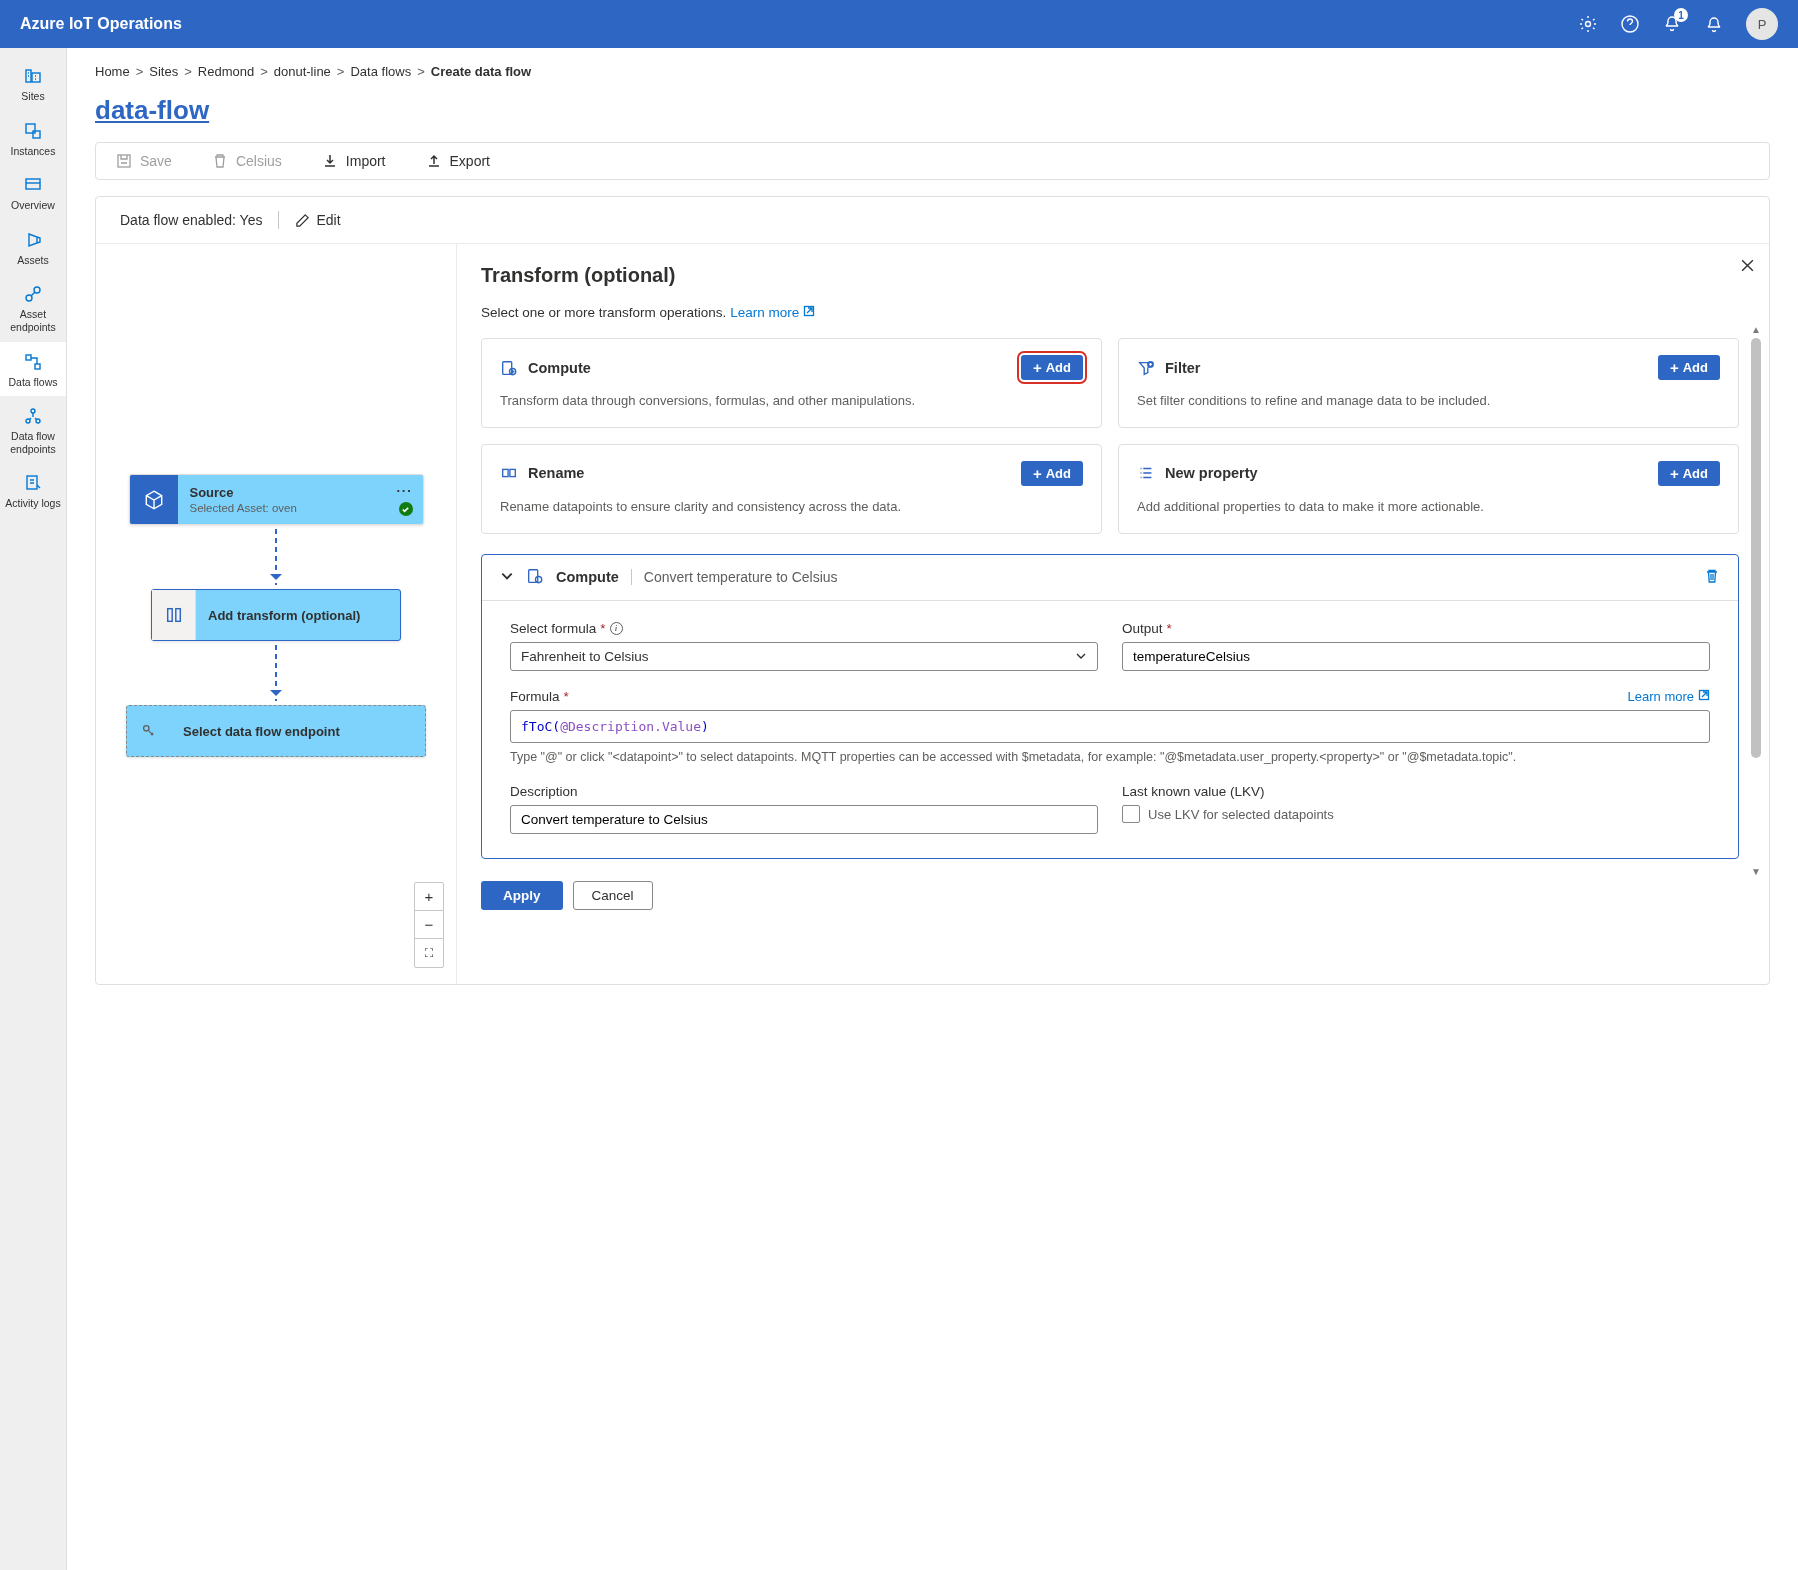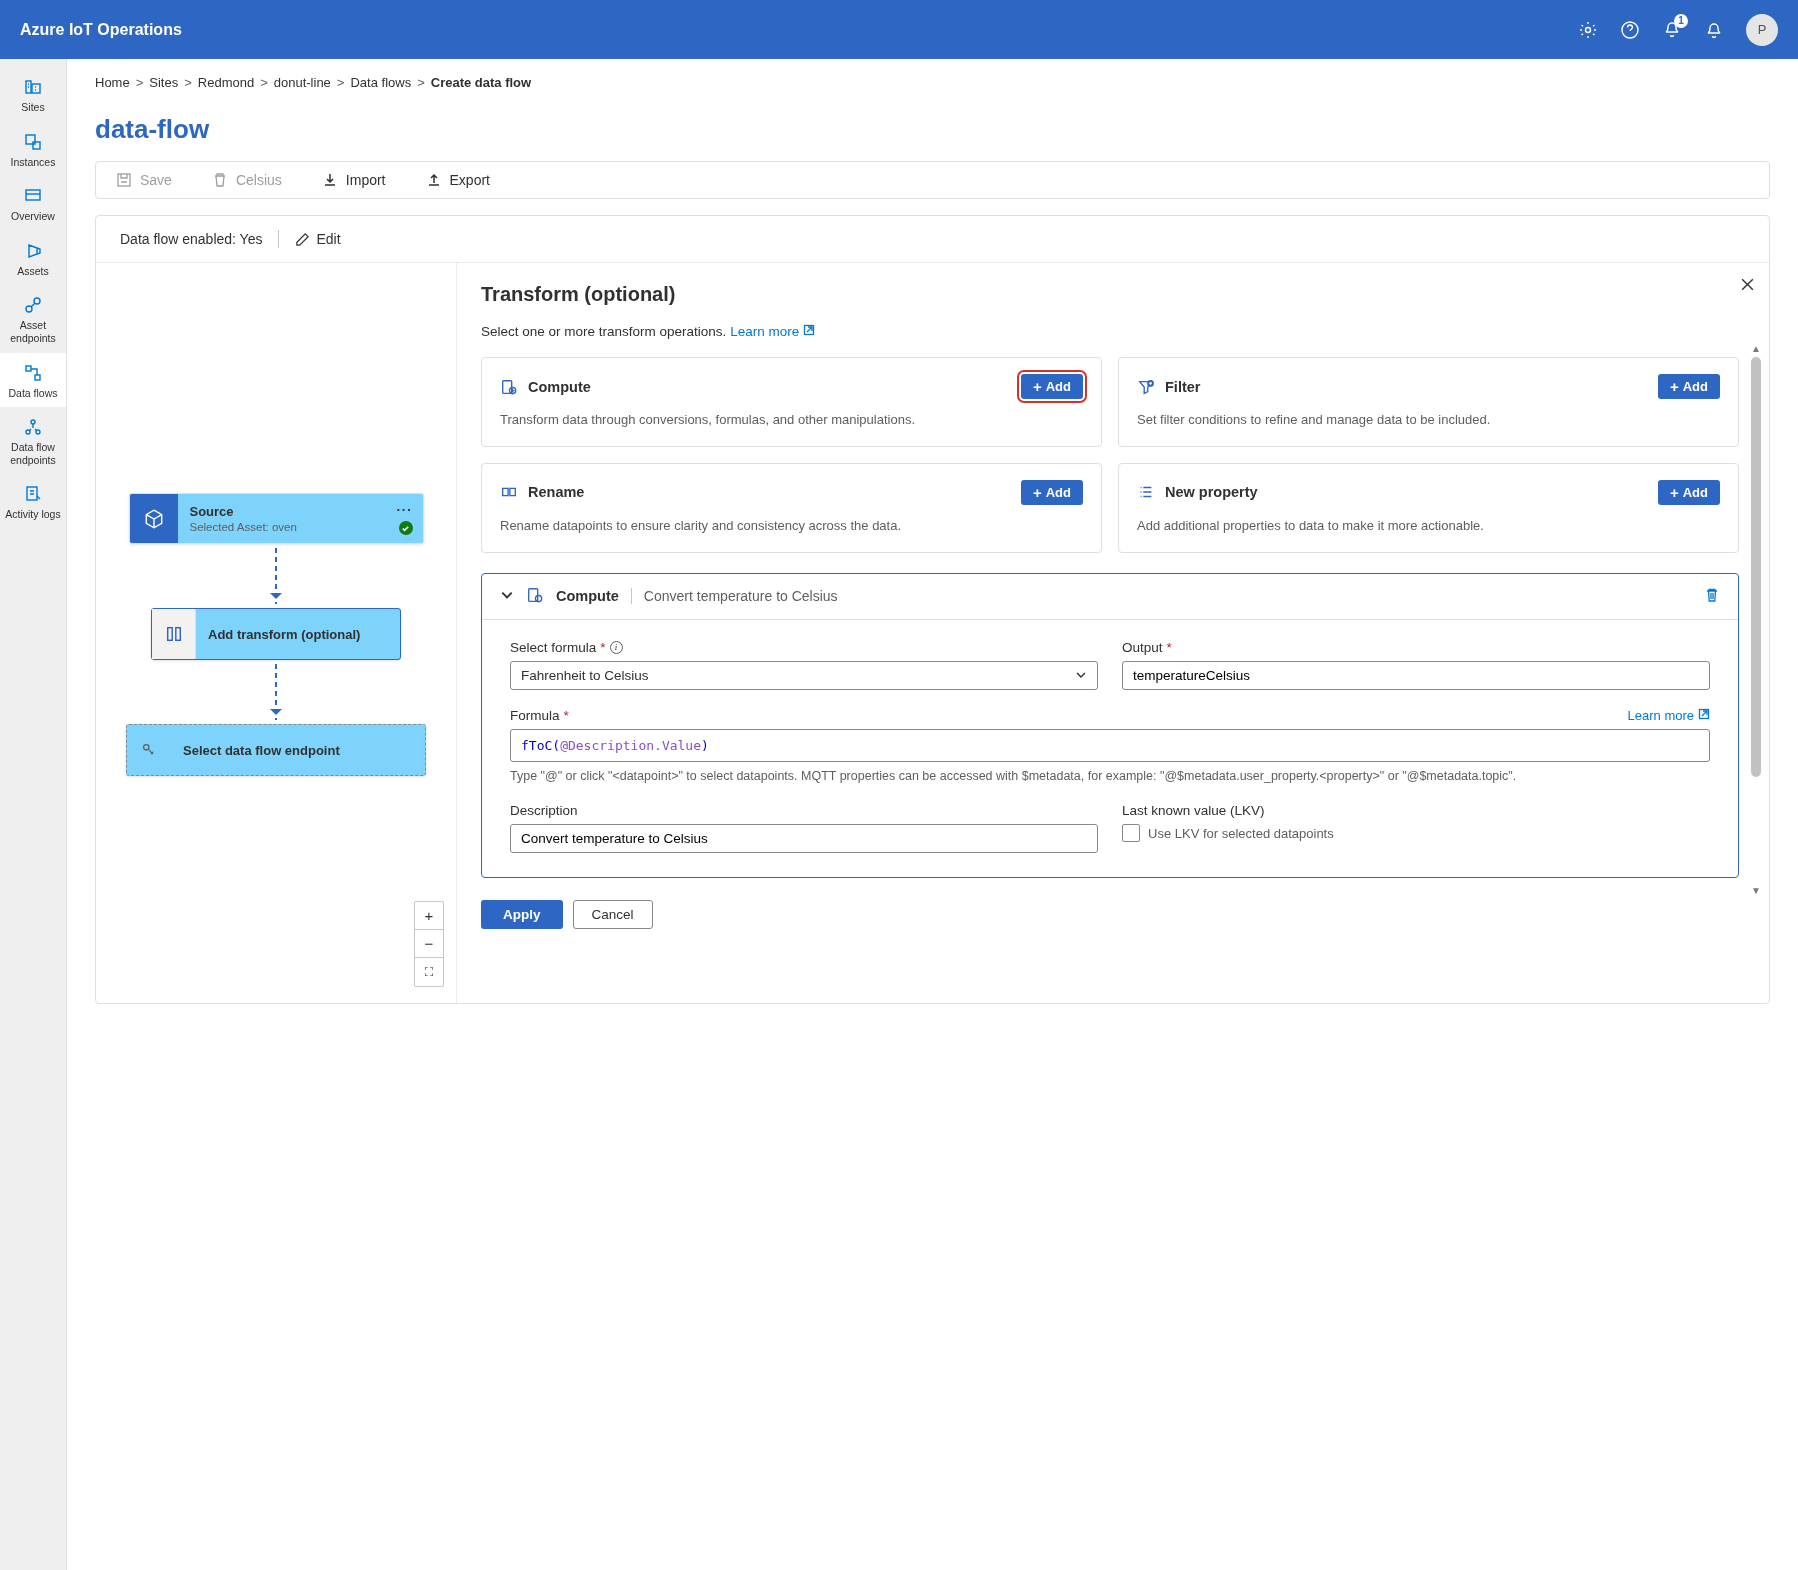--- a/index.html
+++ b/index.html
@@ -1,40 +1,40 @@
 <!DOCTYPE html>
 <html><head>
 <meta charset="utf-8">
 <style>
   * { box-sizing: border-box; margin: 0; padding: 0; }
   body { font-family: "Segoe UI", -apple-system, sans-serif; font-size: 13px; color: #323130; background: #fff; }
   
   
-  .topbar { background: #2d66c3; color: #fff; height: 59px; display: flex; align-items: center; padding: 0 20px; justify-content: space-between; }
+  .topbar { background: #2d66c3; color: #fff; height: 48px; display: flex; align-items: center; padding: 0 20px; justify-content: space-between; }
   .topbar-title { font-size: 16px; font-weight: 600; }
   .topbar-actions { display: flex; align-items: center; gap: 22px; }
   .topbar-icon { width: 20px; height: 20px; display: flex; align-items: center; justify-content: center; cursor: pointer; position: relative; }
   .badge { position: absolute; top: -6px; right: -6px; background: #fff; color: #2d66c3; font-size: 10px; font-weight: 600; border-radius: 8px; min-width: 14px; height: 14px; display: flex; align-items: center; justify-content: center; padding: 0 3px; }
   .avatar { width: 32px; height: 32px; border-radius: 50%; background: #e5e5e5; color: #555; display: flex; align-items: center; justify-content: center; font-size: 13px; font-weight: 500; cursor: pointer; }
   
   .layout { display: flex; height: calc(100vh - 48px); }
   
   
   .sidebar { width: 67px; background: #f0eff0; border-right: 1px solid #e1dfdd; display: flex; flex-direction: column; padding-top: 8px; }
   .sidebar-item { display: flex; flex-direction: column; align-items: center; padding: 10px 4px 8px; cursor: pointer; font-size: 10.5px; color: #323130; text-align: center; line-height: 1.2; gap: 4px; }
   .sidebar-item.active { background: #fff; }
   .sidebar-icon { width: 20px; height: 20px; display: flex; align-items: center; justify-content: center; color: #0078d4; }
   
   
   .main { flex: 1; overflow: auto; padding: 16px 28px 0 28px; }
   .crumbs { display: flex; gap: 6px; align-items: center; font-size: 13px; color: #323130; flex-wrap: wrap; }
   .crumbs a { color: #323130; text-decoration: none; cursor: pointer; }
   .crumbs .sep { color: #605e5c; }
   .crumbs .current { color: #605e5c; }
-  .page-title { font-size: 26px; font-weight: 600; color: #2d66c3; margin: 24px 0 16px; }
+  .page-title { font-size: 26px; font-weight: 600; color: #2d66c3; margin: 16px 0 16px; text-decoration: underline; }
   
   .toolbar-card { border: 1px solid #e1dfdd; border-radius: 4px; padding: 10px 20px; display: flex; gap: 40px; align-items: center; }
   .toolbar-btn { display: flex; align-items: center; gap: 8px; color: #323130; cursor: pointer; font-size: 14px; }
   .toolbar-btn.disabled { color: #a19f9d; cursor: default; }
   .toolbar-btn svg { width: 16px; height: 16px; }
   
   .content-card { border: 1px solid #e1dfdd; border-radius: 4px; margin-top: 16px; }
   .card-header { padding: 14px 24px; display: flex; align-items: center; gap: 16px; border-bottom: 1px solid #edebe9; }
   .card-header .status { font-size: 14px; }
   .card-header .divider { width: 1px; height: 18px; background: #c8c6c4; }

